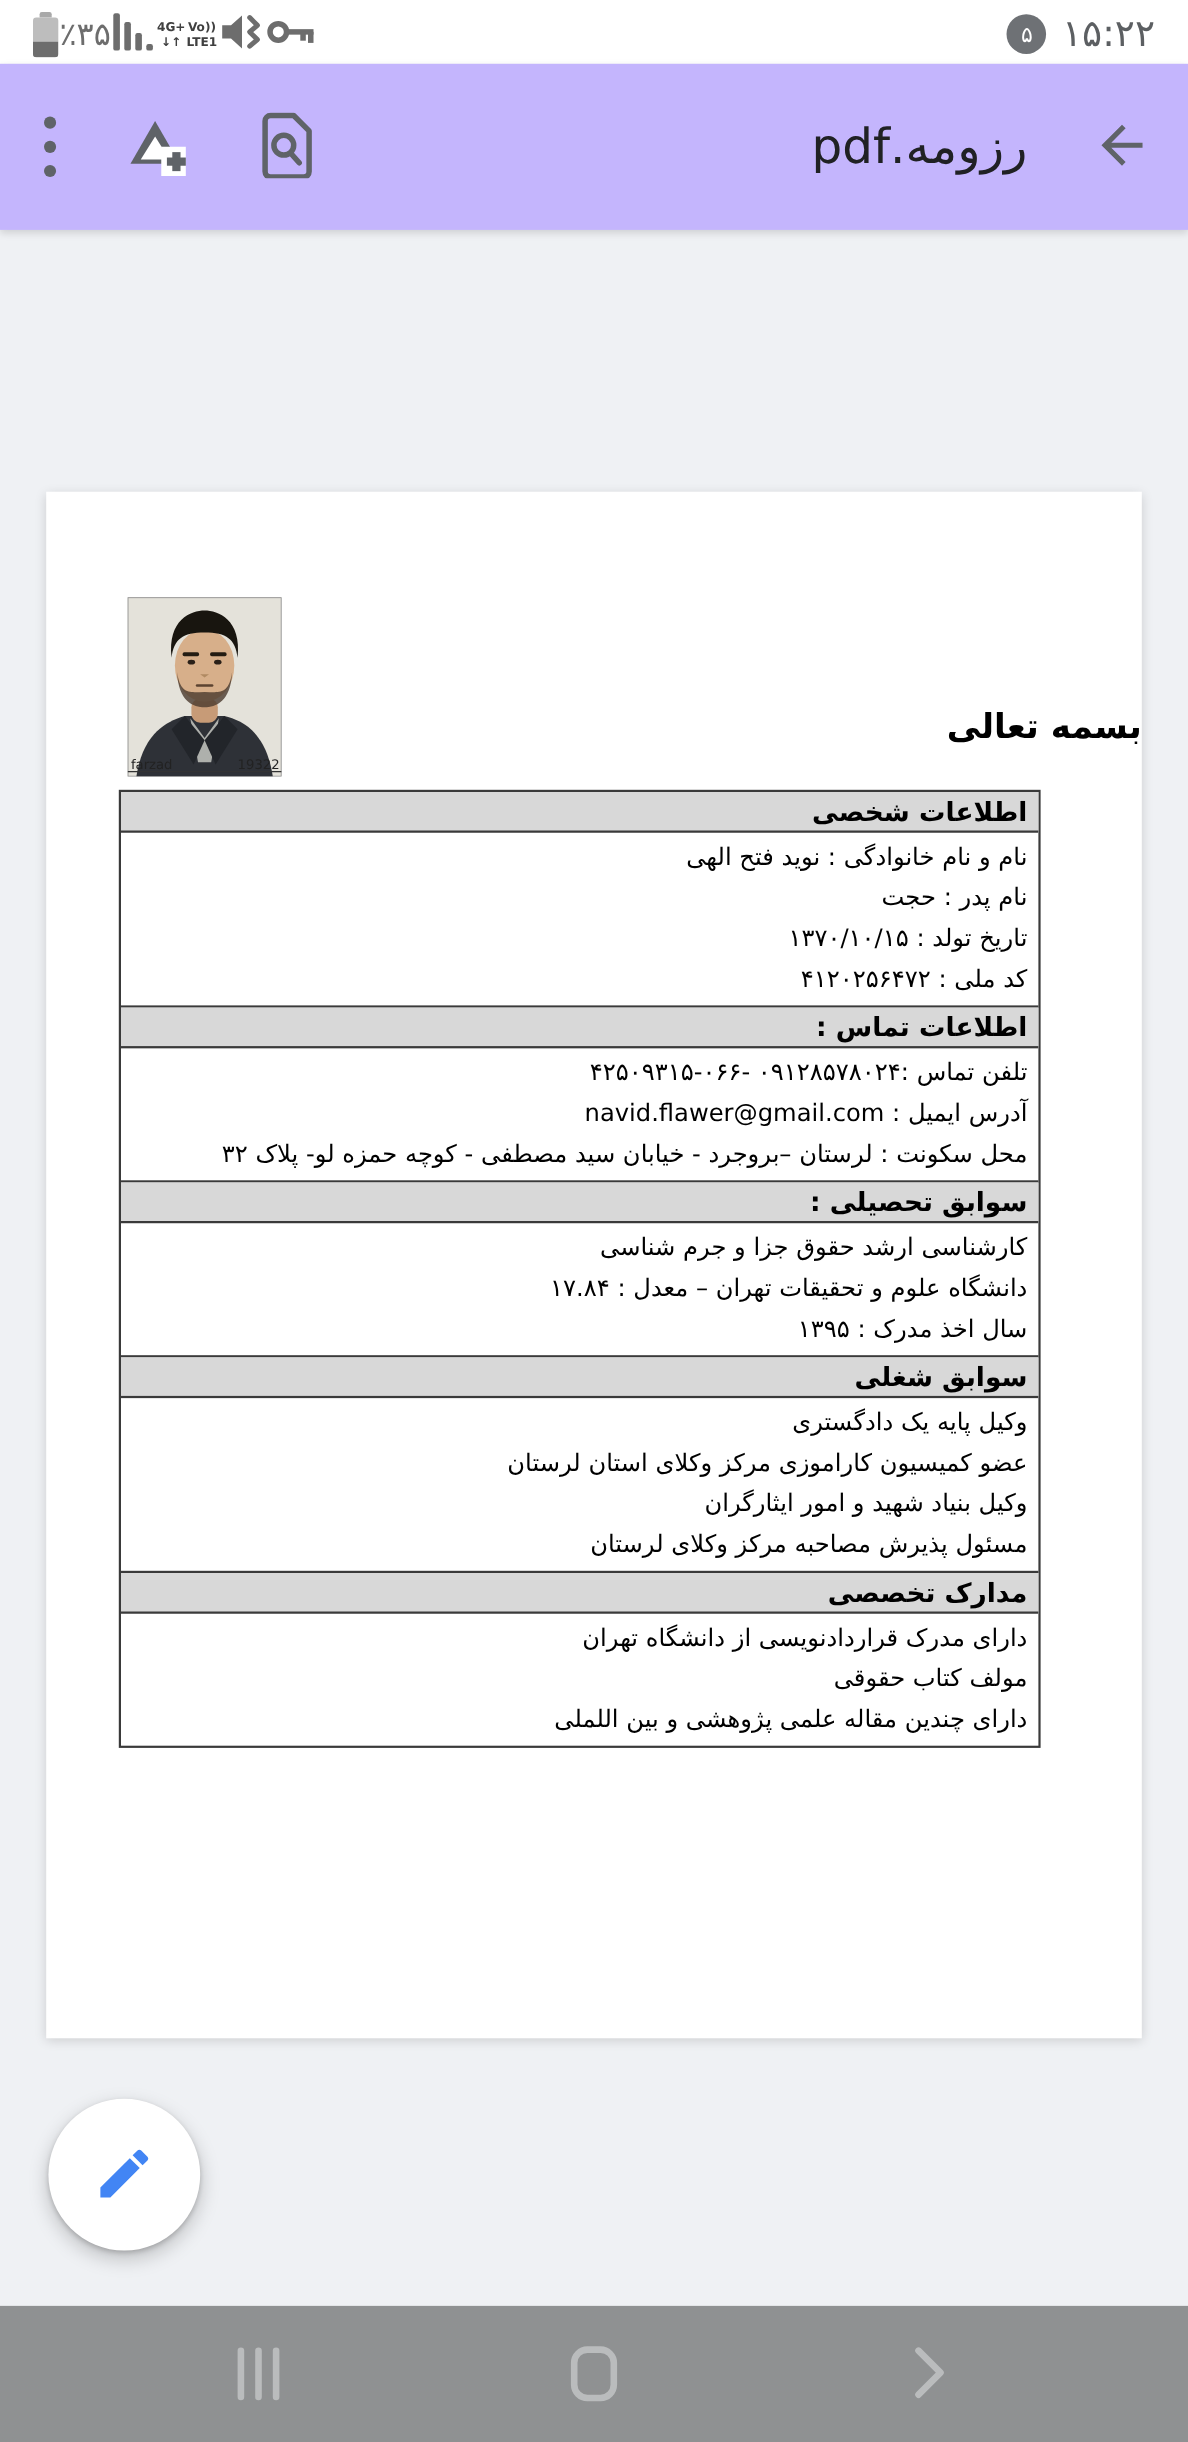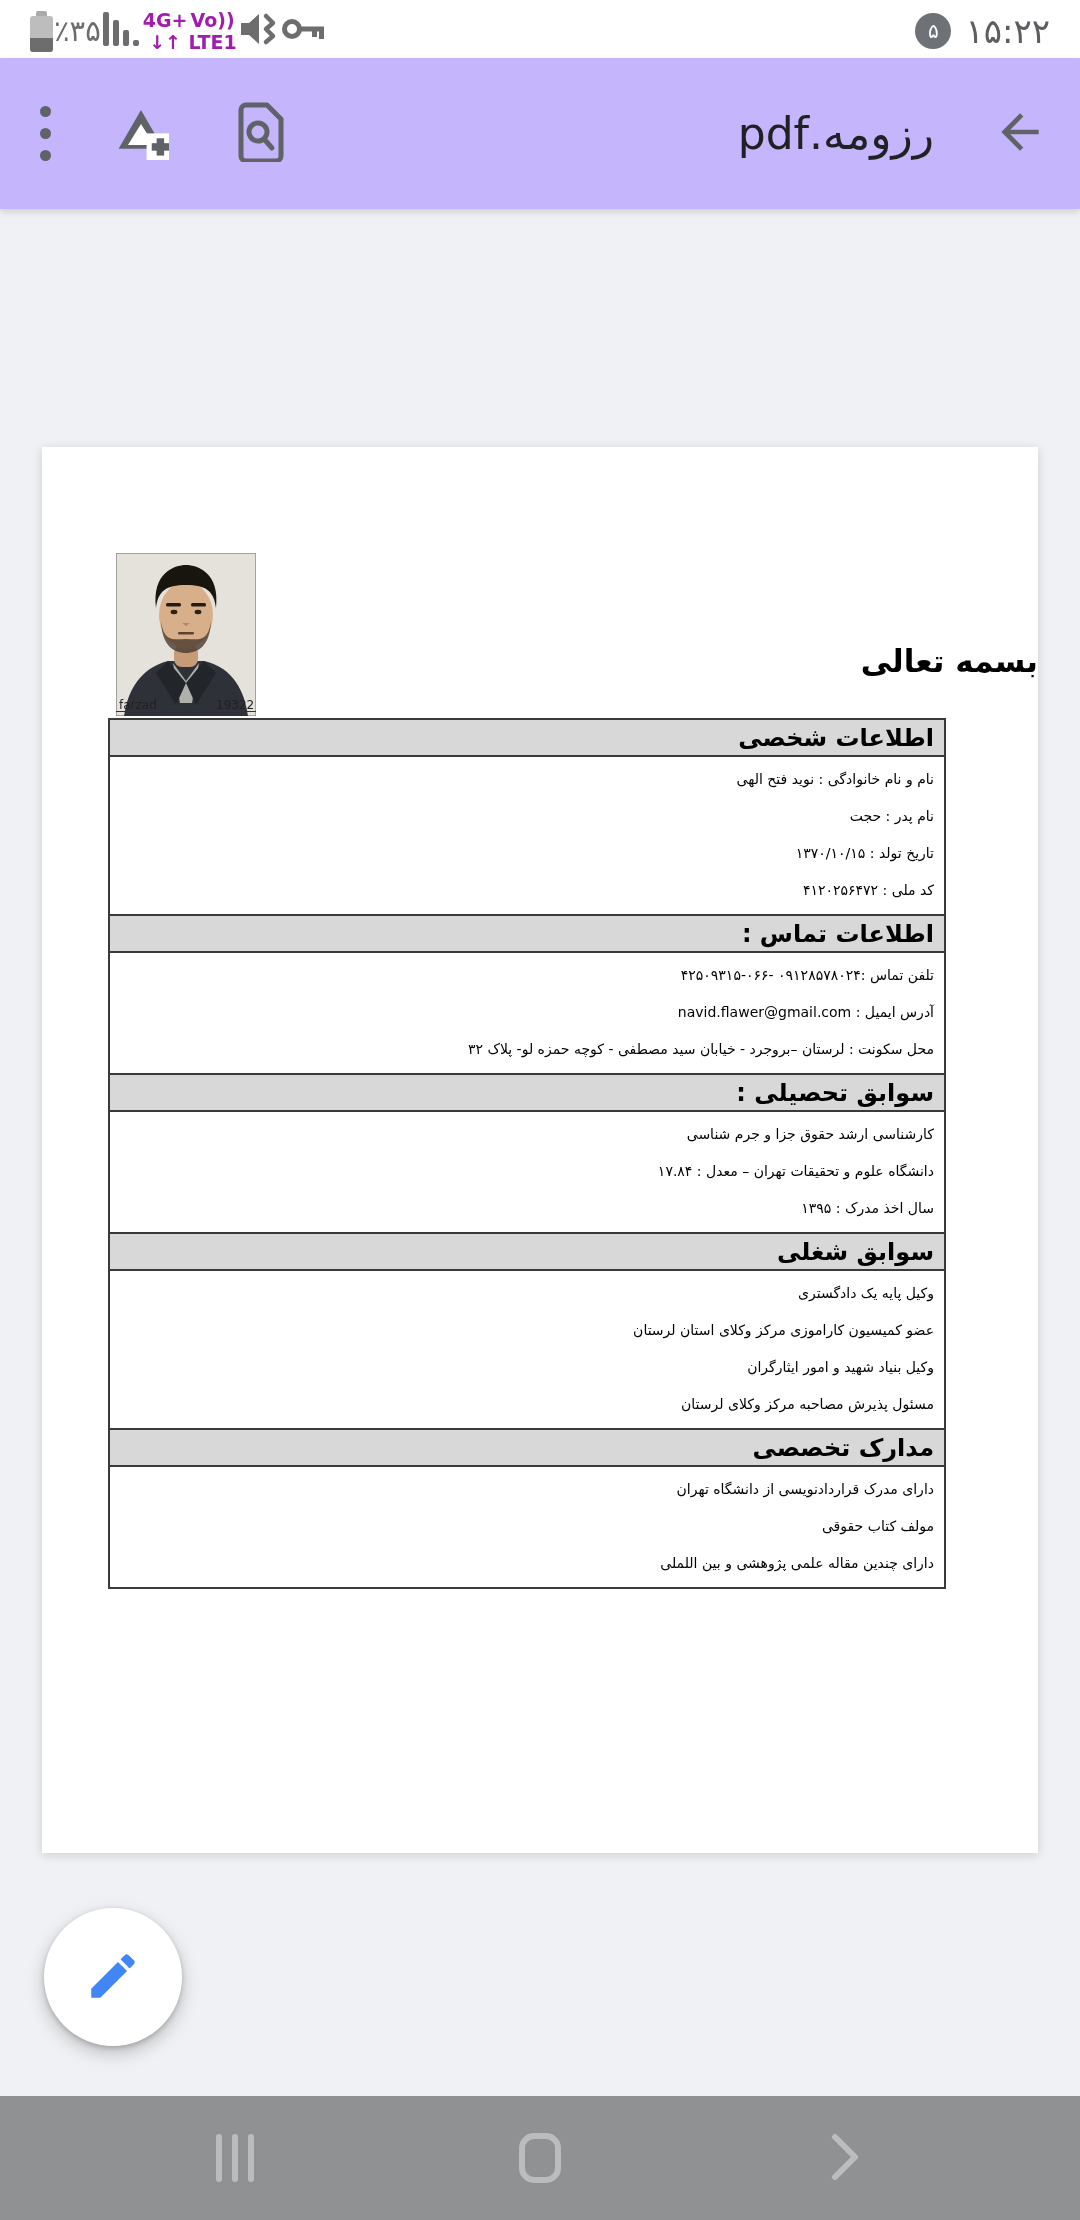--- a/index.html
+++ b/index.html
@@ -15,21 +15,21 @@
     height:58px;background:#ffffff;display:flex;justify-content:space-between;
     align-items:center;padding:4px 30px 0 30px;box-sizing:border-box;direction:ltr;
   }
   .sb-left{display:flex;align-items:center;gap:1px;color:#6d6d6d;}
   .battery{display:flex;flex-direction:column;align-items:center;}
   .battery-cap{width:11px;height:5px;background:#a9a9a9;border-radius:2px 2px 0 0;}
   .battery-body{width:23px;height:36px;background:#bdbdbd;border-radius:3px;overflow:hidden;position:relative;}
   .battery-fill{position:absolute;bottom:0;left:0;width:100%;height:37%;background:#6d6d6d;}
   .sb-percent{font-size:29px;color:#6d6d6d;letter-spacing:1px;}
   .net-stack{display:flex;flex-direction:column;align-items:center;line-height:1;gap:3px;
-    font-size:19px;font-weight:bold;color:#a21caf;}
+    font-size:11px;font-weight:bold;color:#404040;}
   .sb-right{display:flex;align-items:center;gap:14px;direction:ltr;}
   .sb-badge{width:36px;height:36px;border-radius:50%;background:#6e7175;color:#fff;
     font-size:20px;display:flex;align-items:center;justify-content:center;}
   .sb-time{font-size:34px;color:#5c5f62;}
 
   
   .toolbar{
     height:151px;background:#c4b5fd;display:flex;align-items:center;
     padding:0 26px;box-sizing:border-box;position:relative;z-index:3;
     box-shadow:0 3px 7px rgba(0,0,0,.14);
@@ -41,33 +41,33 @@
   .tb-search{margin-left:66px;}
   .tb-title{margin-left:auto;font-size:44px;color:#202124;direction:rtl;unicode-bidi:plaintext;}
   .tb-back{margin-left:58px;margin-right:6px;}
 
   
   .content{flex:1;background:#eff1f4;position:relative;overflow:hidden;}
   .pdf-page{
     position:absolute;left:42px;top:238px;width:996px;height:1406px;background:#fff;
     box-shadow:0 2px 10px rgba(0,0,0,.15);
   }
-  .photo{position:absolute;left:74px;top:106px;width:164px;height:163px;}
+  .photo{position:absolute;left:74px;top:96px;width:164px;height:163px;}
   .bismillah{position:absolute;top:196px;left:0;width:100%;text-align:right;
     font-size:31px;font-weight:bold;color:#000;}
 
   .resume-table{
     position:absolute;left:66px;top:271px;width:838px;direction:rtl;
     border:2px solid #3a3a3a;box-sizing:border-box;color:#000;
   }
   .sec-header{
     height:35px;background:#d8d8d8;border-bottom:2px solid #3a3a3a;
     display:flex;align-items:center;padding:0 10px;font-weight:bold;font-size:24px;
   }
-  .sec-body{padding:4px 10px 5px;font-size:14px;line-height:37px;border-bottom:2px solid #3a3a3a;}
+  .sec-body{padding:4px 10px 5px;font-size:22px;line-height:37px;border-bottom:2px solid #3a3a3a;}
   .section:last-child .sec-body{border-bottom:none;}
   .resume-row{white-space:nowrap;}
 
   
   .fab{
     position:absolute;left:44px;top:1699px;width:138px;height:138px;border-radius:50%;
     background:#fff;border:none;cursor:pointer;display:flex;align-items:center;justify-content:center;
     box-shadow:0 7px 18px rgba(0,0,0,.22), 0 2px 5px rgba(0,0,0,.18);
   }
 

